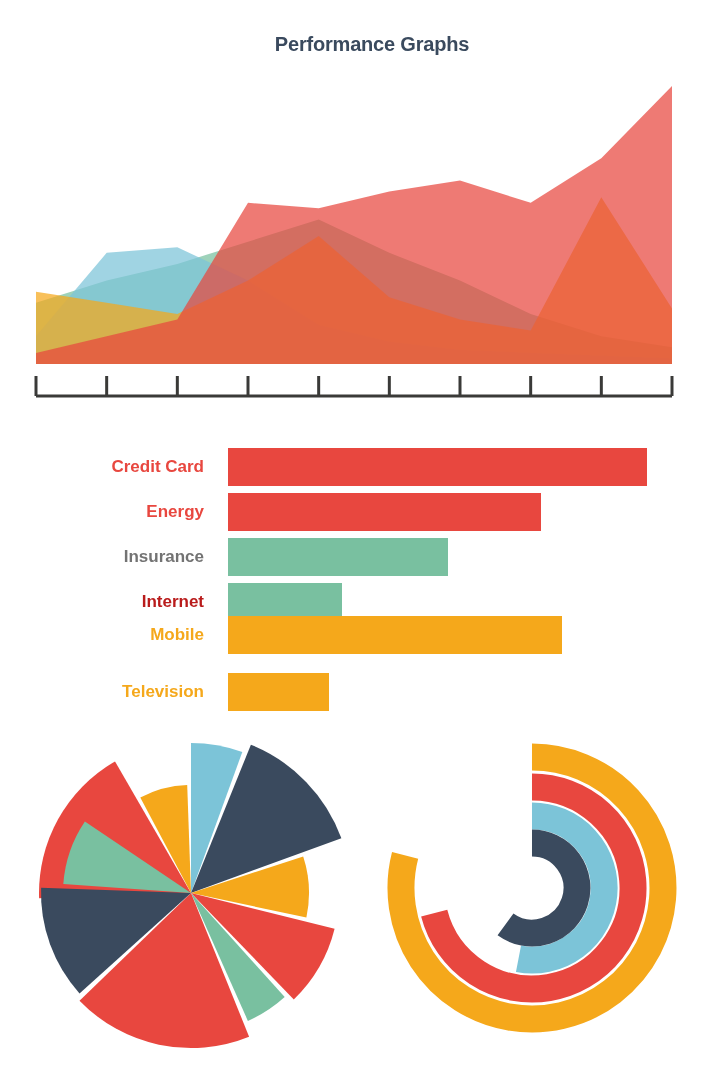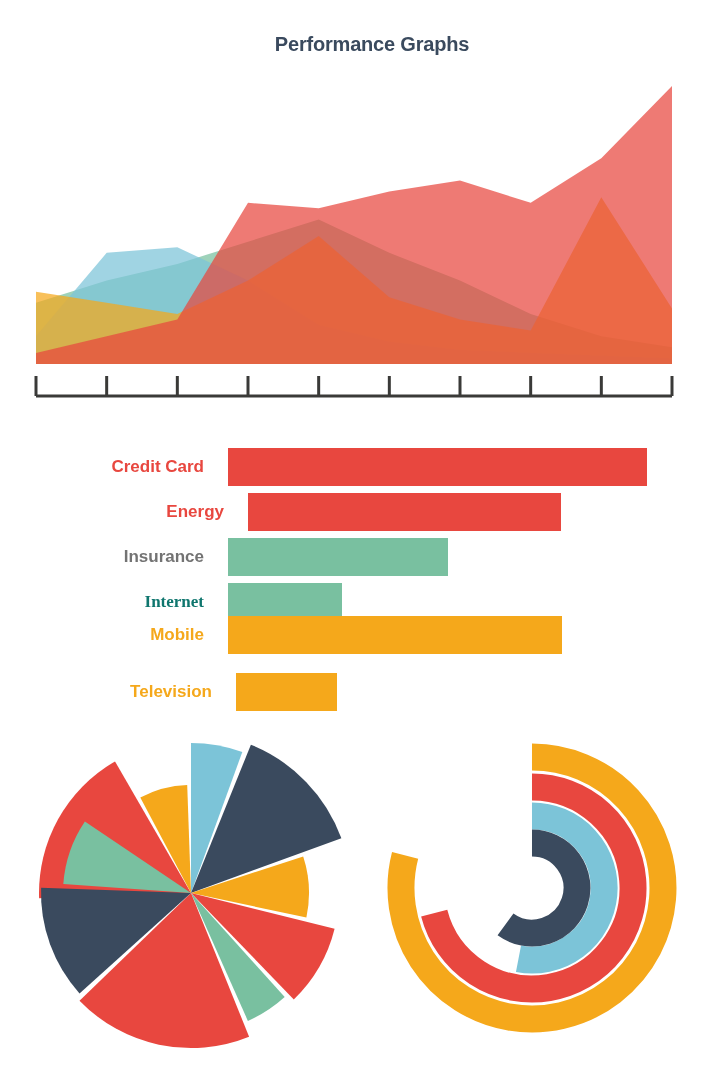--- a/index.html
+++ b/index.html
@@ -96,45 +96,45 @@
   </div>
 
   <div class="panel" id="bar-chart-panel">
       <div class="bar-row" style="top: 0px;">
         <div class="bar-label" style="color: rgb(232, 71, 63);">Credit Card</div>
         <div class="bar-track">
           <div class="bar-fill" style="width: 419px; background: rgb(232, 71, 63);"></div>
         </div>
       </div>
       <div class="bar-row" style="top: 45px;">
-        <div class="bar-label" style="color: rgb(232, 71, 63); margin-left: 20px;">Energy</div>
+        <div class="bar-label" style="color: rgb(232, 71, 63);">Energy</div>
         <div class="bar-track">
           <div class="bar-fill" style="width: 312.993px; background: rgb(232, 71, 63);"></div>
         </div>
       </div>
       <div class="bar-row" style="top: 90px;">
         <div class="bar-label" style="color: #737373;">Insurance</div>
         <div class="bar-track">
           <div class="bar-fill" style="width: 219.975px; background: rgb(121, 192, 160);"></div>
         </div>
       </div>
       <div class="bar-row" style="top: 135px;">
-        <div class="bar-label" style="color: #0f766e; font-family: Liberation Serif, serif;">Internet</div>
+        <div class="bar-label" style="color: #b91c1c;">Internet</div>
         <div class="bar-track">
           <div class="bar-fill" style="width: 113.968px; background: rgb(121, 192, 160);"></div>
         </div>
       </div>
       <div class="bar-row" style="top: 168px;">
         <div class="bar-label" style="color: rgb(245, 168, 27);">Mobile</div>
         <div class="bar-track">
           <div class="bar-fill" style="width: 333.943px; background: rgb(245, 168, 27);"></div>
         </div>
       </div>
       <div class="bar-row" style="top: 225px;">
-        <div class="bar-label" style="color: rgb(245, 168, 27); margin-left: 8px;">Television</div>
+        <div class="bar-label" style="color: rgb(245, 168, 27);">Television</div>
         <div class="bar-track">
           <div class="bar-fill" style="width: 100.979px; background: rgb(245, 168, 27);"></div>
         </div>
       </div>
     </div>
 
   <div class="panel" id="rose-chart-panel">
     <svg id="rose-svg" width="350" height="330" viewBox="0 0 350 330">
         <path d="M 177 157 L 25.1 162.3 A 152 152 0 0 1 101.0 25.4 Z" fill="#e8473f"></path>
         <path d="M 177 157 L 126.3 61.6 A 108 108 0 0 1 173.2 49.1 Z" fill="#f5a81b"></path>

